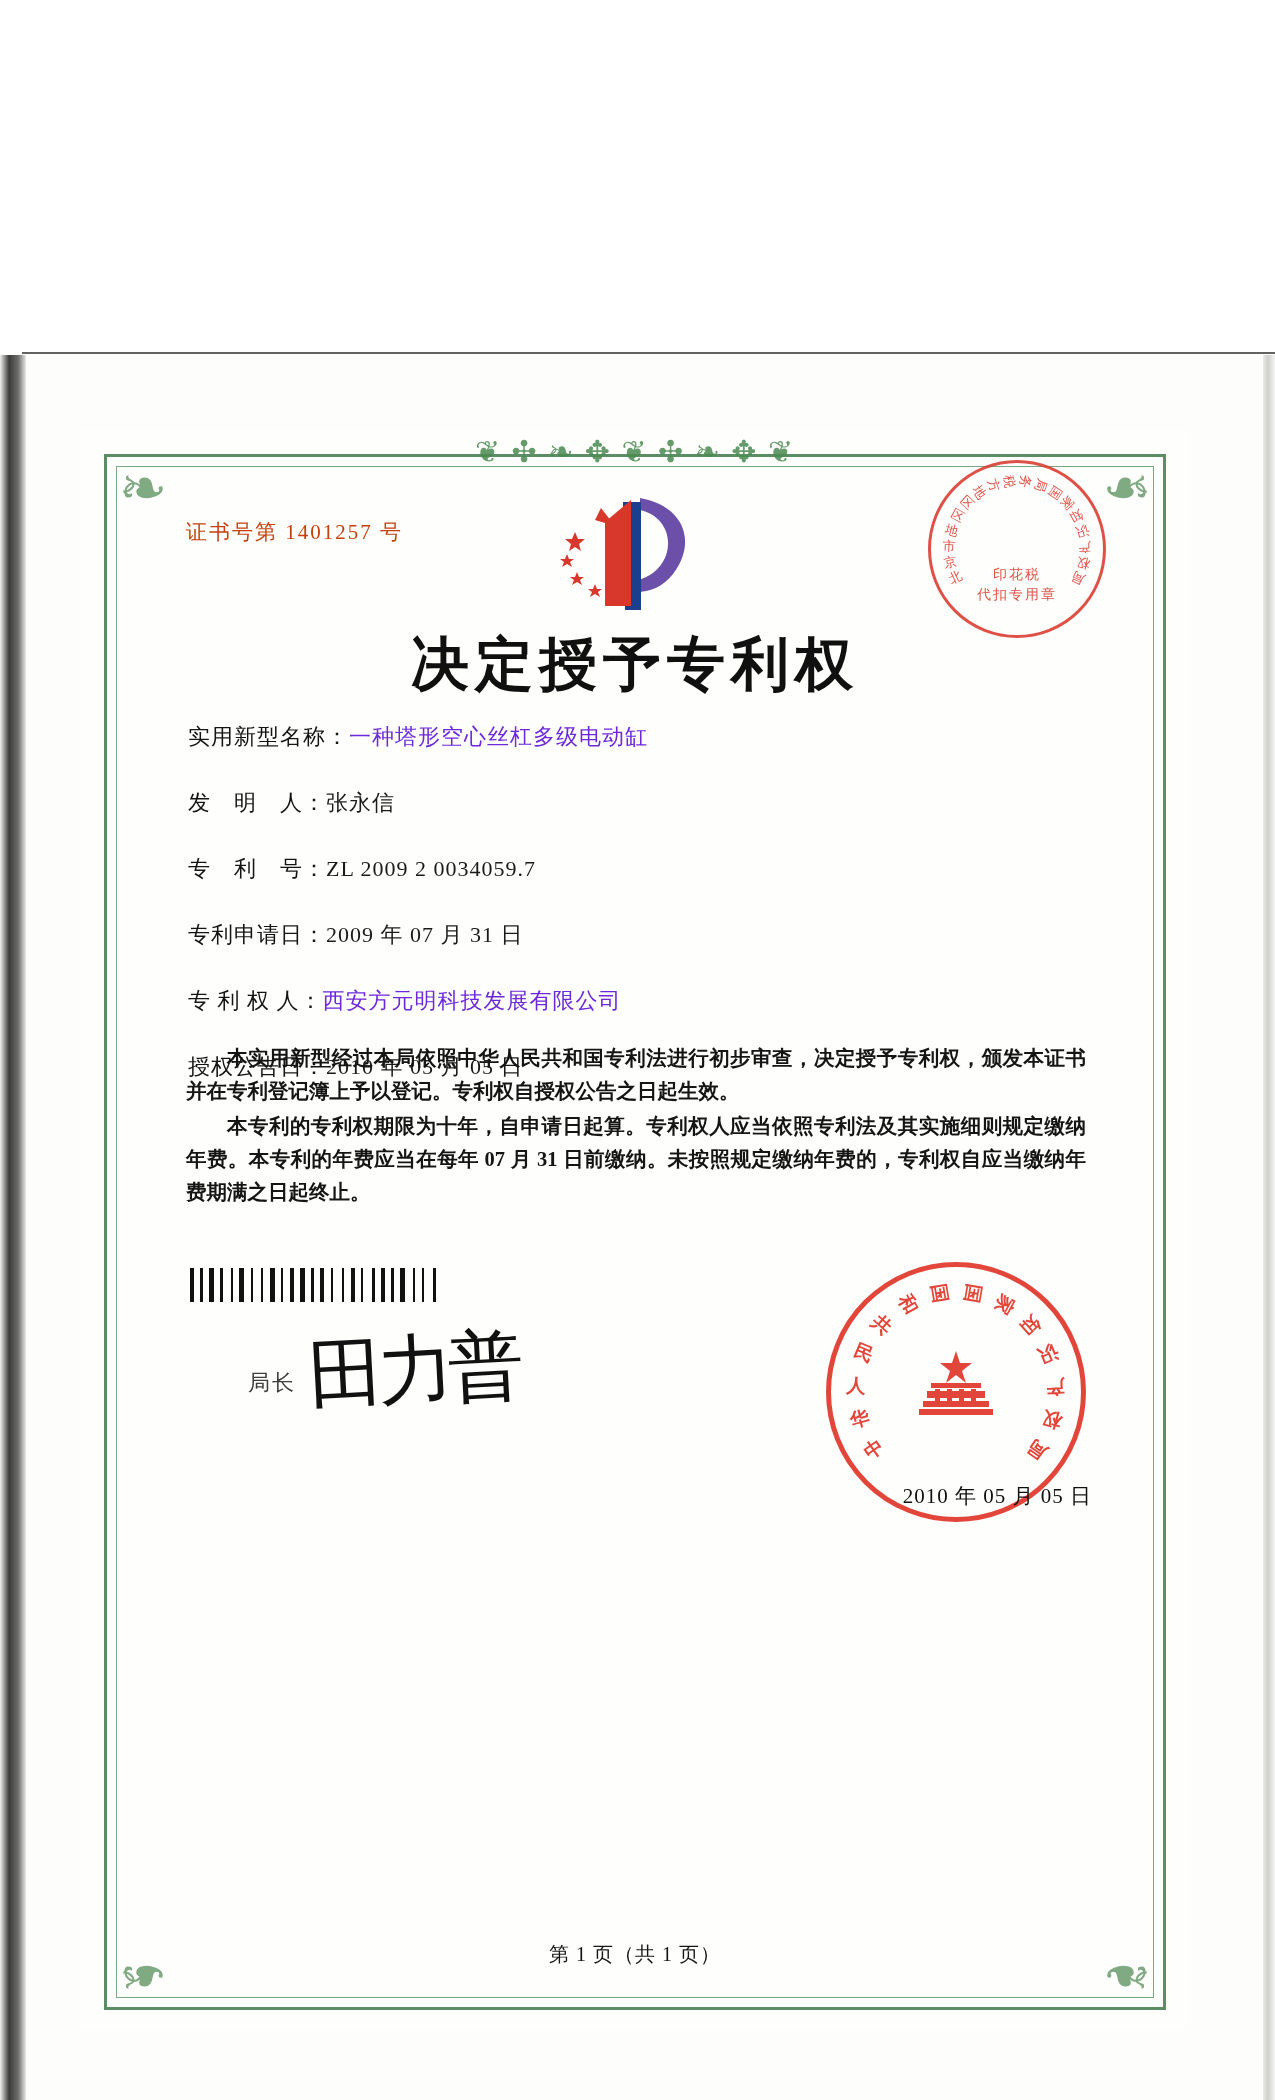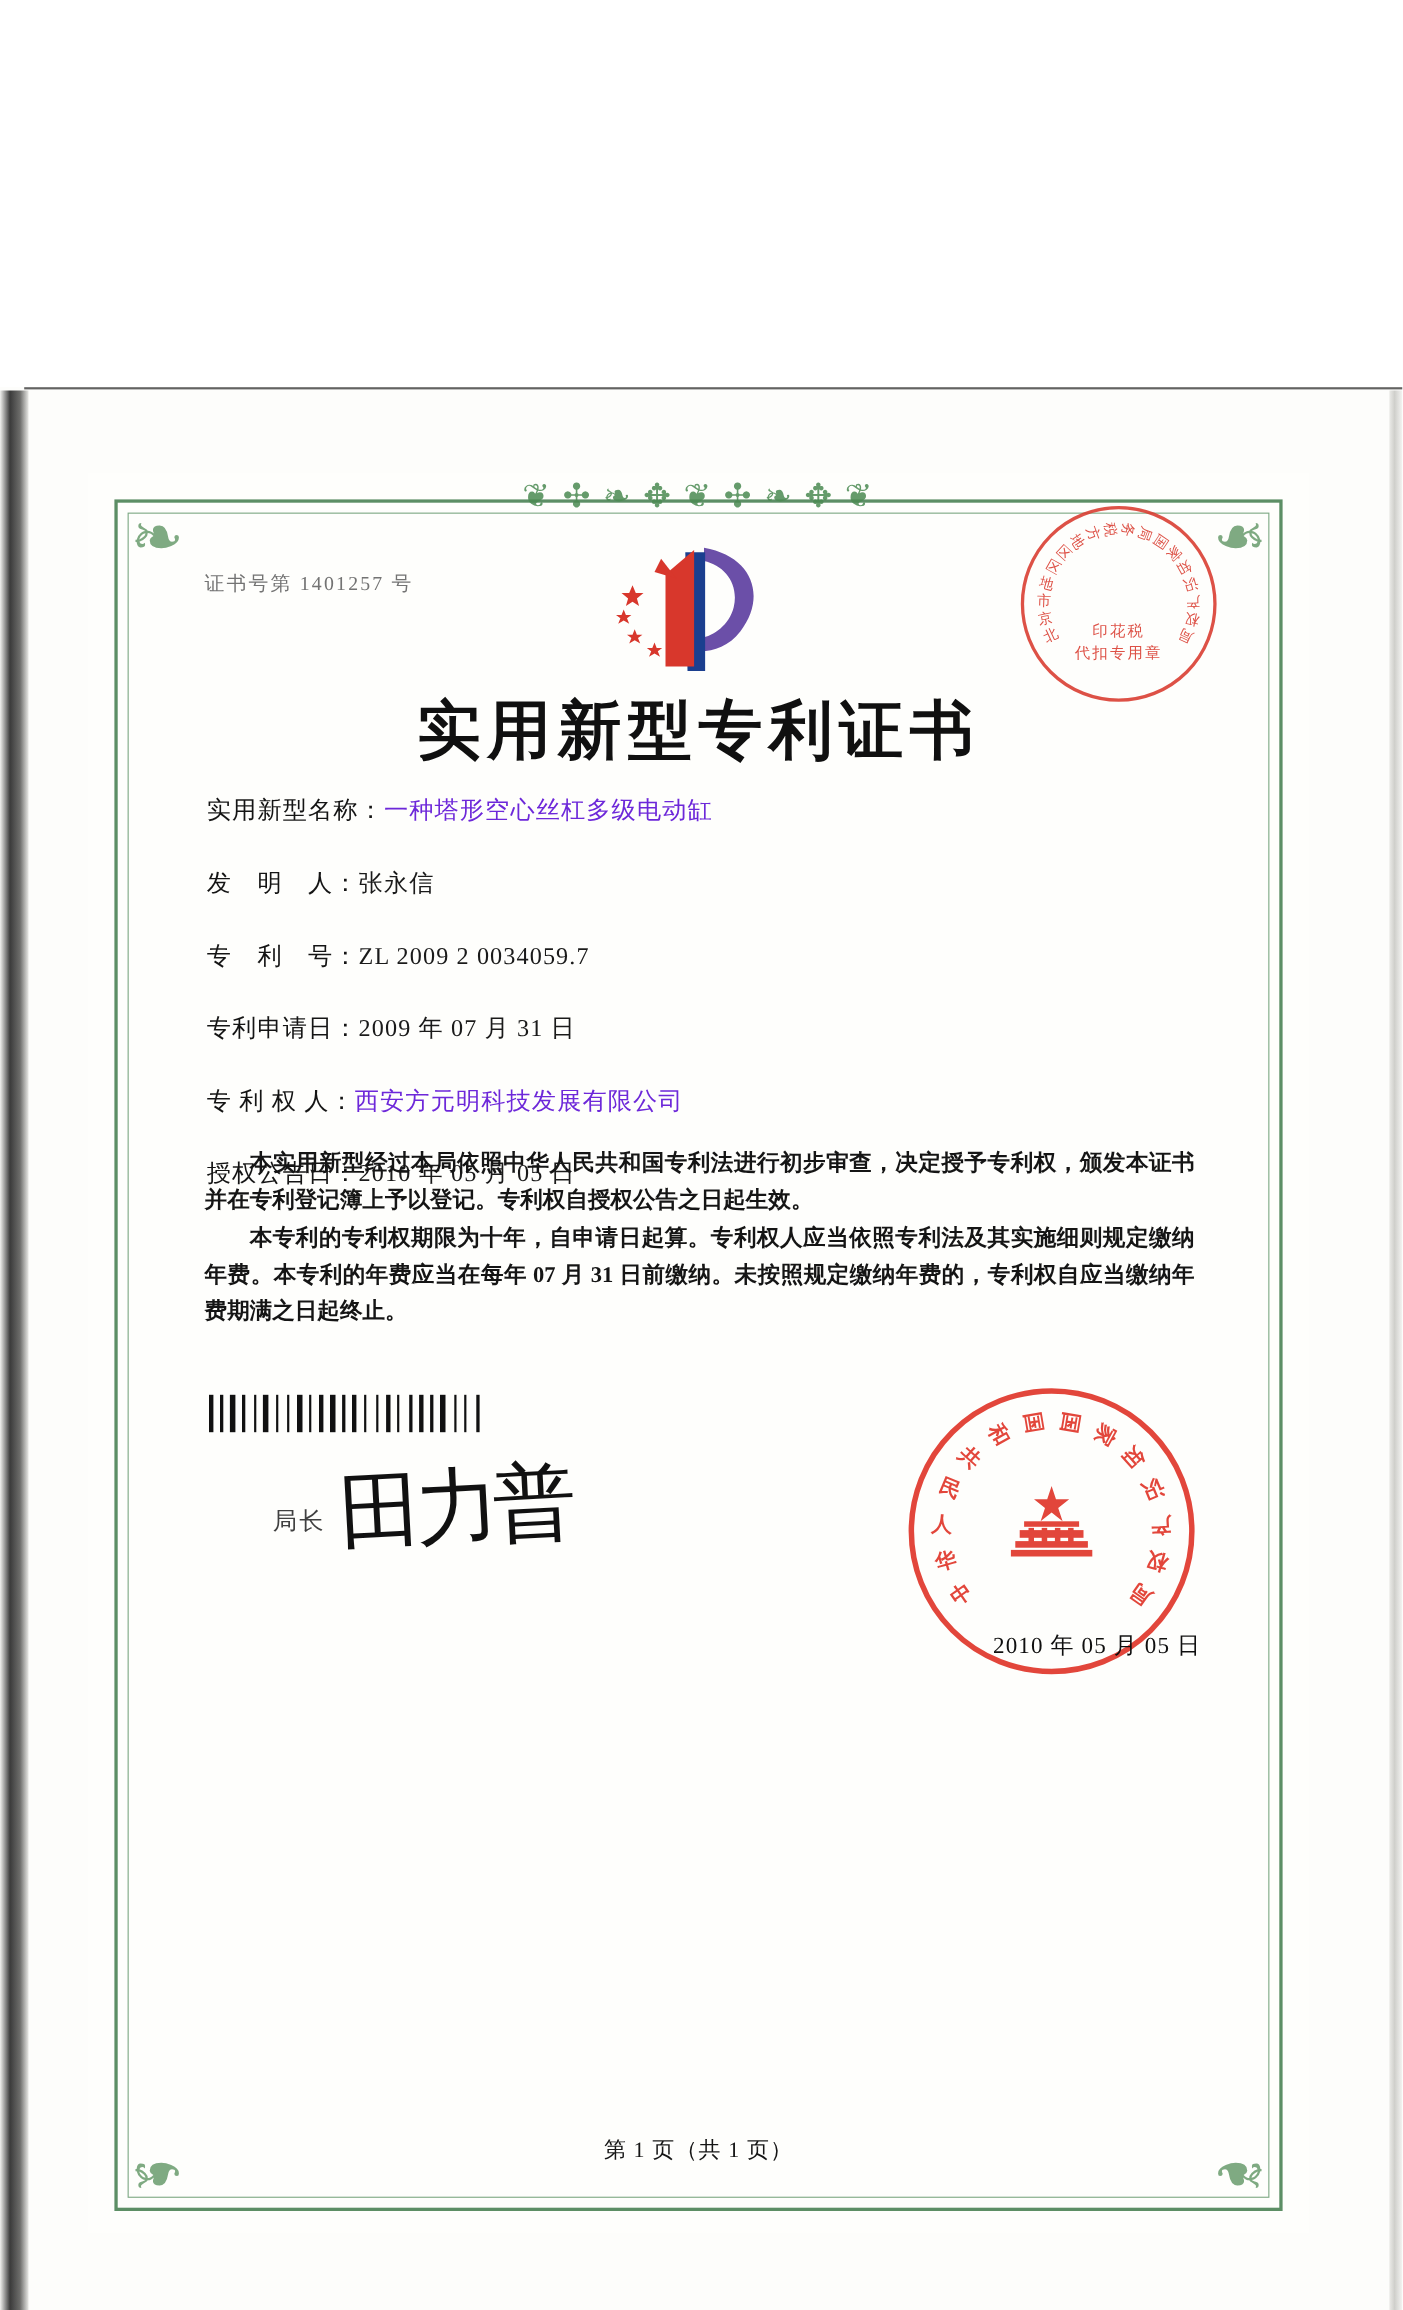--- a/index.html
+++ b/index.html
@@ -101,22 +101,22 @@
     line-height: 44px;
     white-space: nowrap;
     overflow: hidden;
   }
 
   
   .cert-no {
     position: absolute;
     left: 106px;
     top: 88px;
-    font-size: 18px;
-    color: #737373;
+    font-size: 21px;
+    color: #c2410c;
     letter-spacing: 2px;
   }
 
   
   .logo {
     position: absolute;
     left: 50%;
     transform: translateX(-50%);
     top: 58px;
     width: 180px;
@@ -355,21 +355,21 @@
           <span class="ring-char" style="transform: rotate(87.9412deg) translate(0px, -68px) rotate(90deg) translate(-50%, -50%);">产</span>
           <span class="ring-char" style="transform: rotate(101.471deg) translate(0px, -68px) rotate(90deg) translate(-50%, -50%);">权</span>
           <span class="ring-char" style="transform: rotate(115deg) translate(0px, -68px) rotate(90deg) translate(-50%, -50%);">局</span>
         </div>
       <div class="center-lines">
         <div>印花税</div>
         <div>代扣专用章</div>
       </div>
     </div>
 
-    <div class="main-title">实用新型专利证书</div>
+    <div class="main-title">决定授予专利权</div>
 
     <div class="fields" id="field-list">
         <div class="field-row"><span class="field-label">实用新型名称：</span><span class="field-value fv-green">一种塔形空心丝杠多级电动缸</span></div>
         <div class="field-row"><span class="field-label">发　明　人：</span><span class="field-value">张永信</span></div>
         <div class="field-row"><span class="field-label">专　利　号：</span><span class="field-value">ZL 2009 2 0034059.7</span></div>
         <div class="field-row"><span class="field-label">专利申请日：</span><span class="field-value">2009 年 07 月 31 日</span></div>
         <div class="field-row"><span class="field-label">专 利 权 人：</span><span class="field-value fv-green">西安方元明科技发展有限公司</span></div>
         <div class="field-row"><span class="field-label">授权公告日：</span><span class="field-value">2010 年 05 月 05 日</span></div>
       </div>
 

